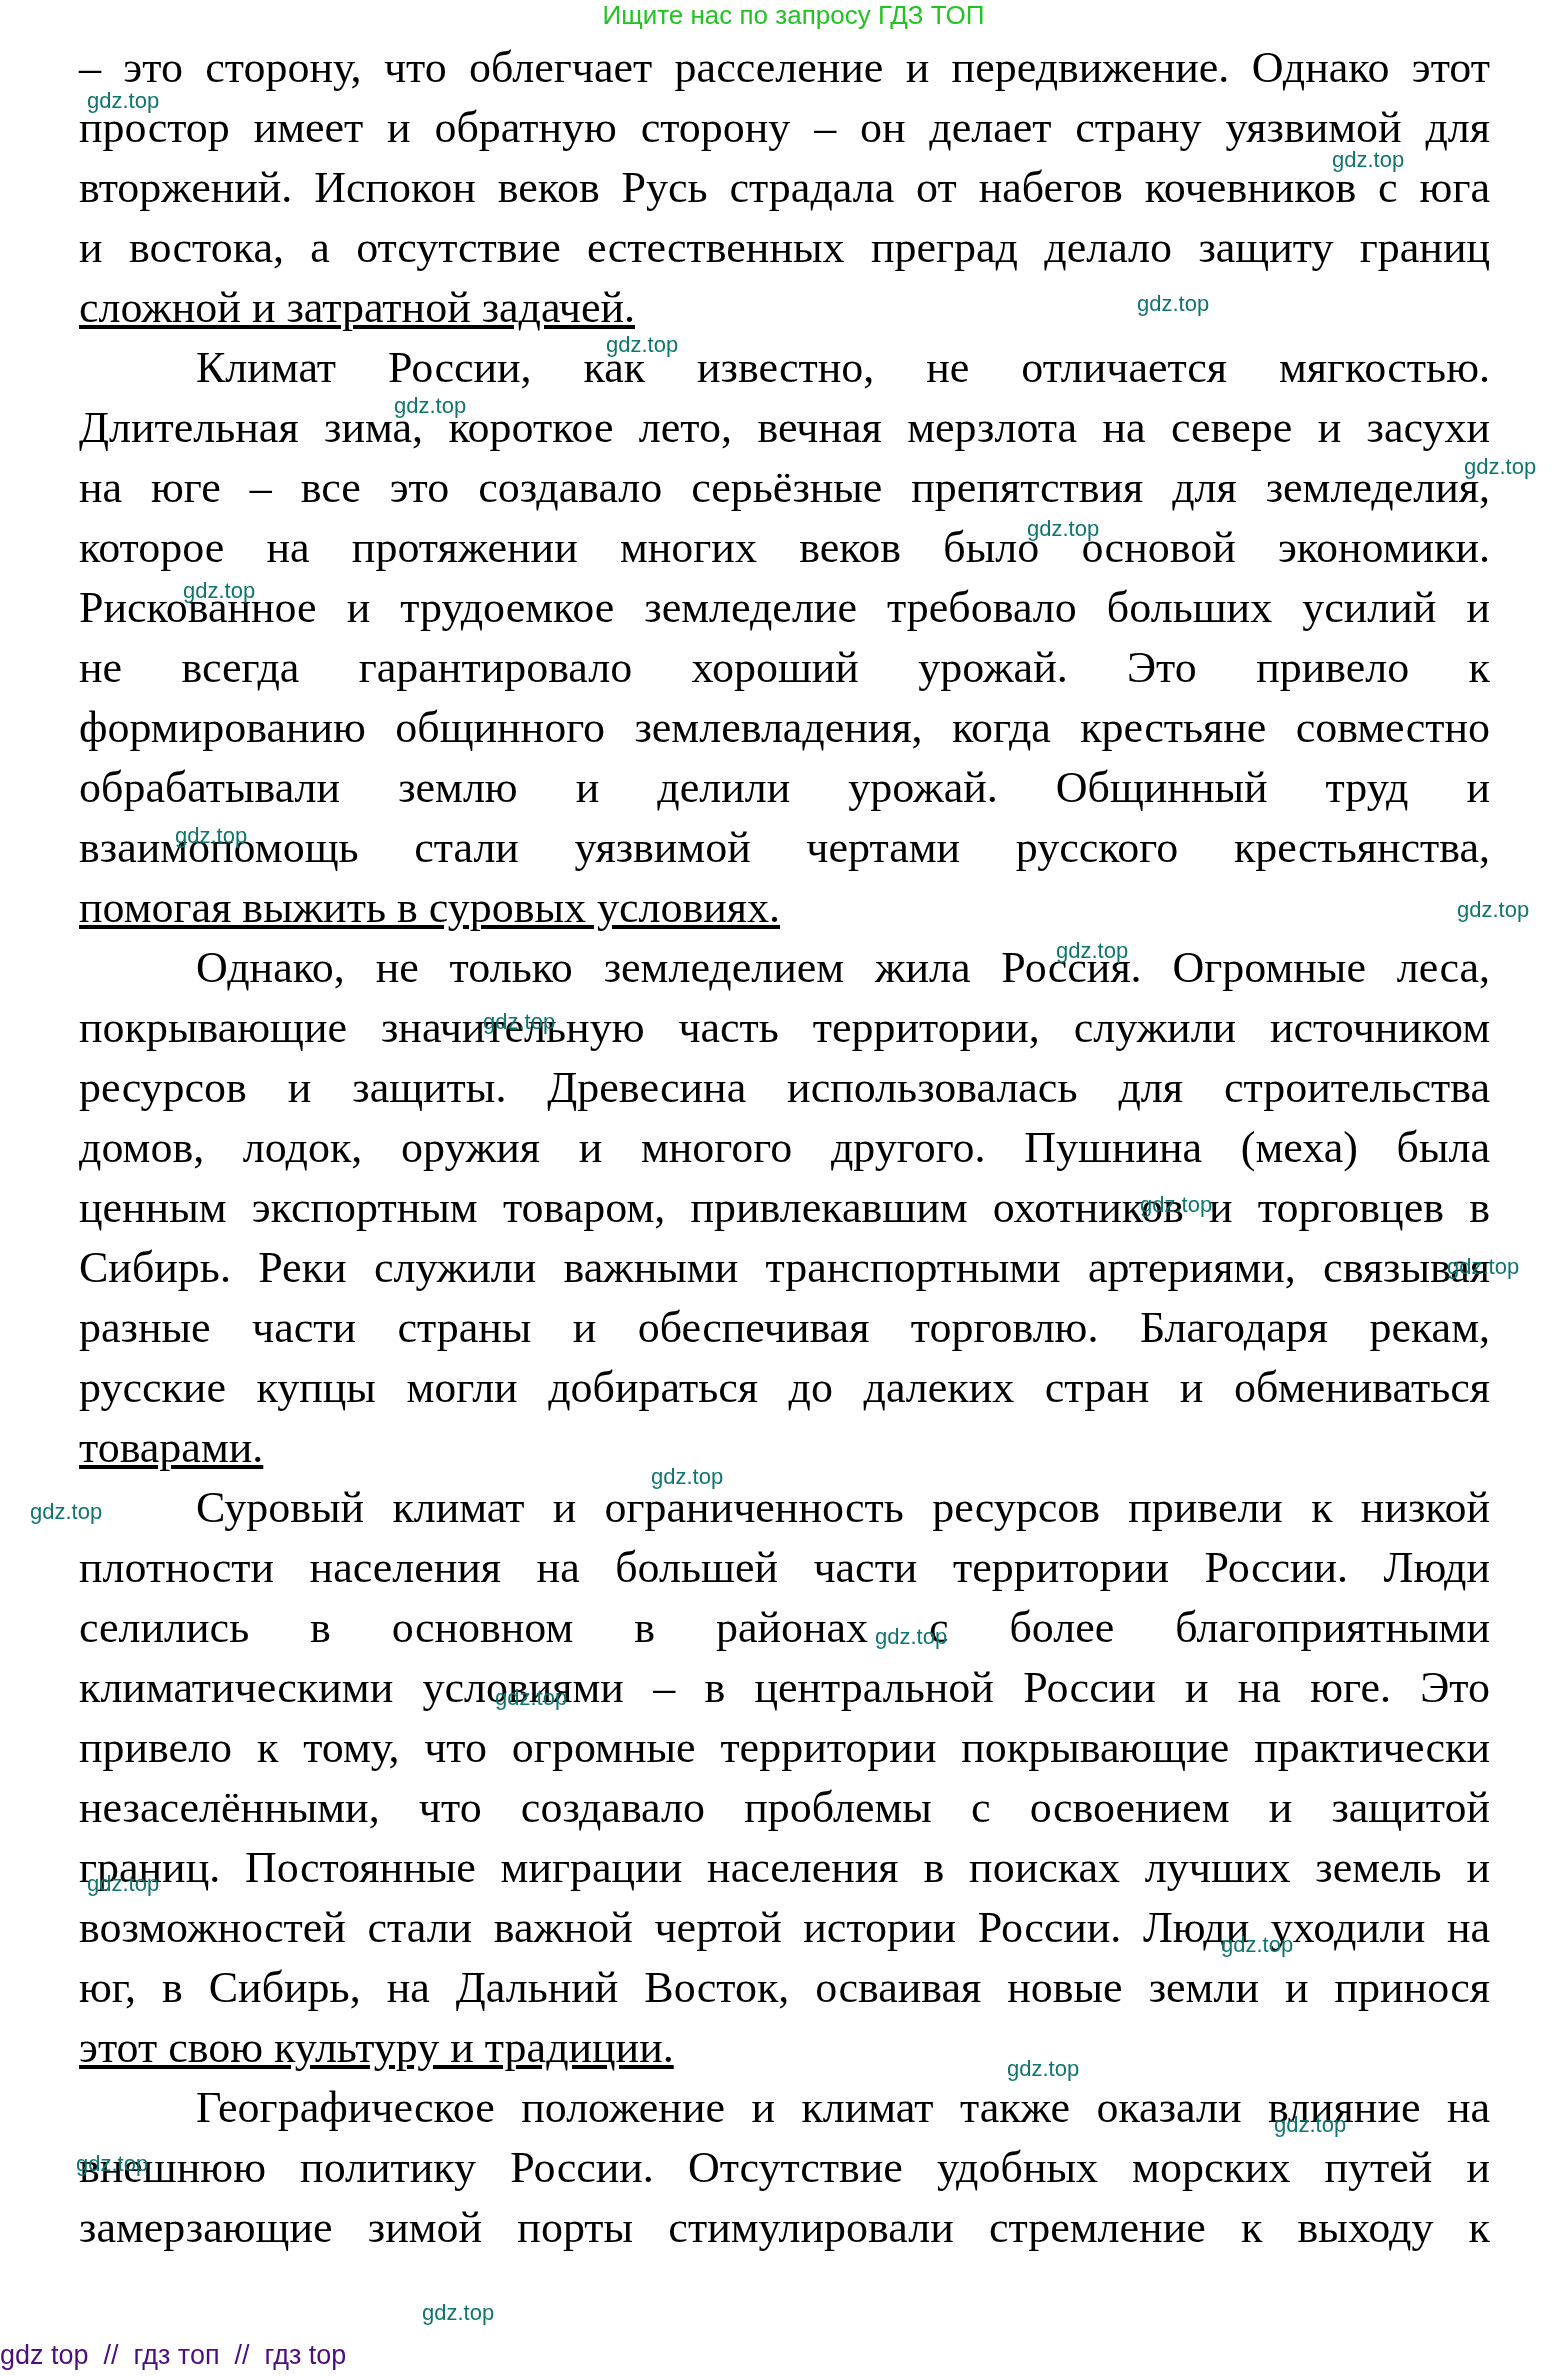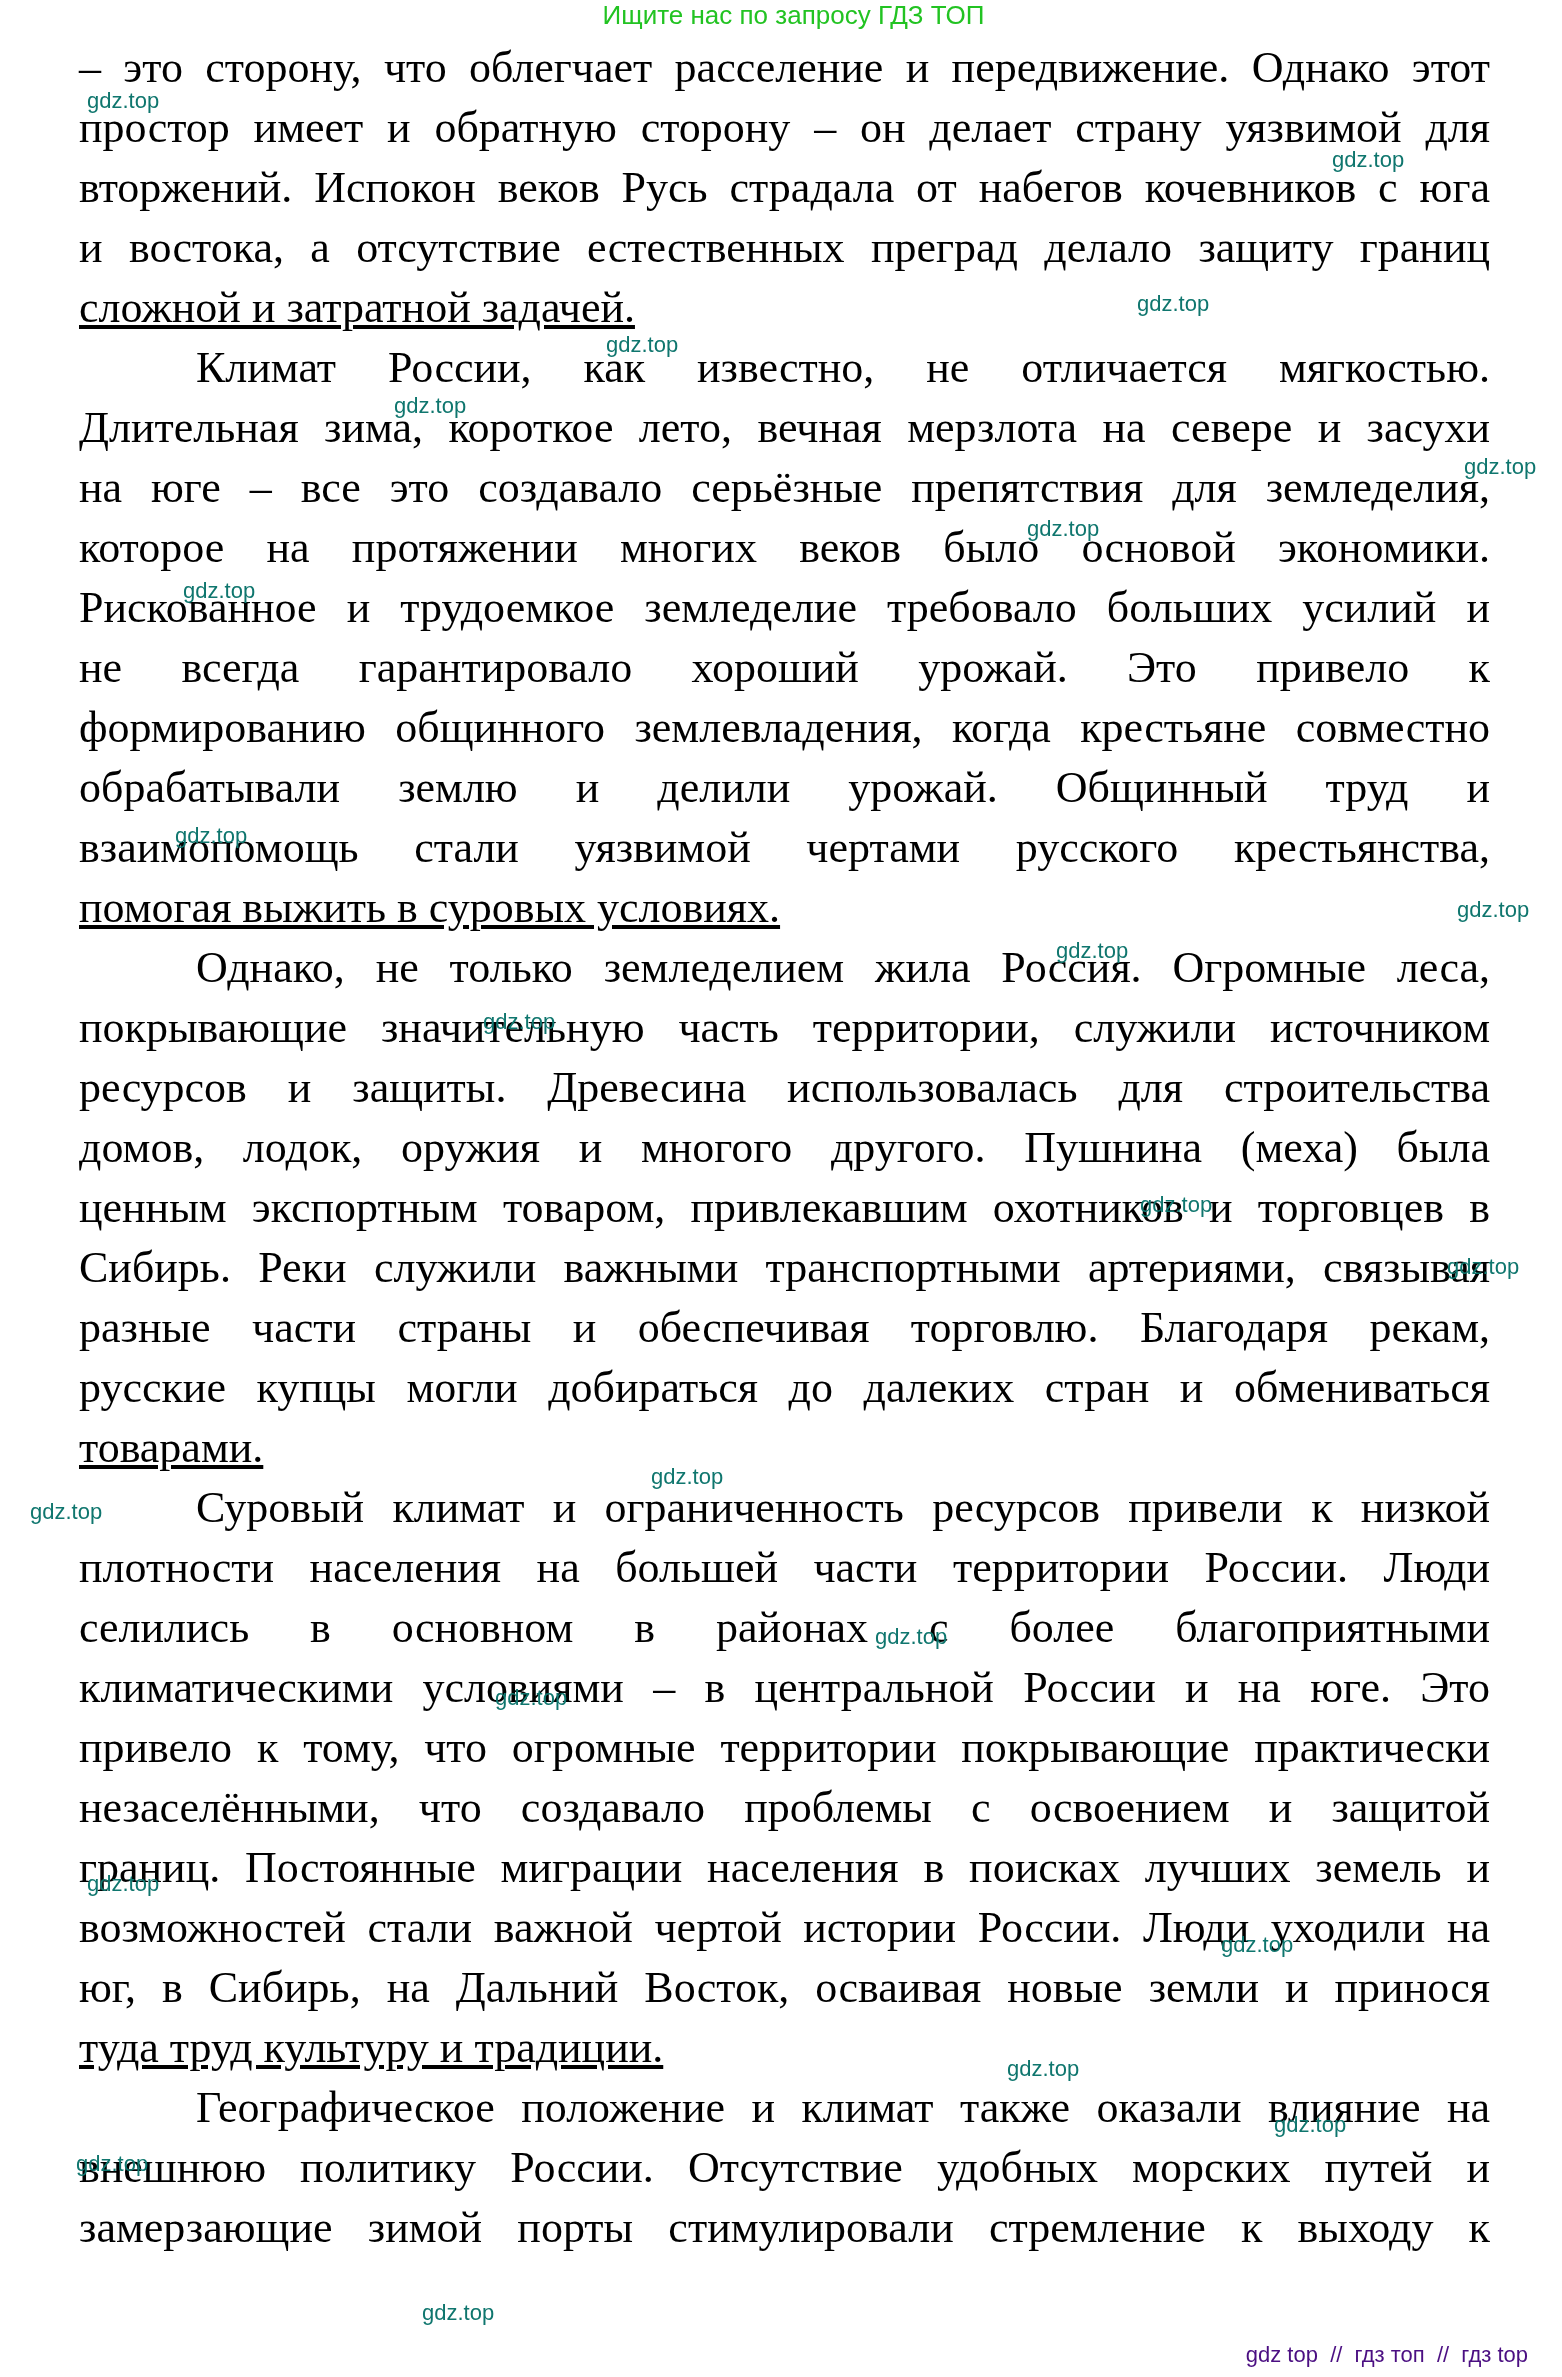--- a/index.html
+++ b/index.html
@@ -18,22 +18,22 @@
     text-align: justify; text-align-last: justify;
   }
   .line.last { text-align-last: left; text-decoration: underline; }
   .line.indent { padding-left: 117px; font-family: Liberation Serif, serif; }
   .wm {
     position: absolute; font-family: "Liberation Sans", sans-serif;
     font-size: 22px; line-height: 24px; color: #0f766e; white-space: nowrap;
   }
   .footer {
     position: absolute; left: 0; top: 2339px; width: 1528px; height: 35px;
-    text-align: right; font-family: "Liberation Sans", sans-serif;
-    font-size: 22px; line-height: 32px; color: #4b0f82; white-space: pre;
+    text-align: left; font-family: "Liberation Sans", sans-serif;
+    font-size: 27px; line-height: 32px; color: #4b0f82; white-space: pre;
   }
 </style>
 </head>
 <body>
 
 <div class="header">Ищите нас по запросу ГДЗ ТОП</div>
 
 <div class="text-block" id="text-block">
     <span class="line">– это сторону, что облегчает расселение и передвижение. Однако этот</span>
     <span class="line">простор имеет и обратную сторону – он делает страну уязвимой для</span>
@@ -61,21 +61,21 @@
     <span class="line last">товарами.</span>
     <span class="line indent">Суровый климат и ограниченность ресурсов привели к низкой</span>
     <span class="line">плотности населения на большей части территории России. Люди</span>
     <span class="line">селились в основном в районах с более благоприятными</span>
     <span class="line">климатическими условиями – в центральной России и на юге. Это</span>
     <span class="line">привело к тому, что огромные территории покрывающие практически</span>
     <span class="line">незаселёнными, что создавало проблемы с освоением и защитой</span>
     <span class="line">границ. Постоянные миграции населения в поисках лучших земель и</span>
     <span class="line">возможностей стали важной чертой истории России. Люди уходили на</span>
     <span class="line">юг, в Сибирь, на Дальний Восток, осваивая новые земли и принося</span>
-    <span class="line last">туда труд культуру и традиции.</span>
+    <span class="line last">этот свою культуру и традиции.</span>
     <span class="line indent">Географическое положение и климат также оказали влияние на</span>
     <span class="line">внешнюю политику России. Отсутствие удобных морских путей и</span>
     <span class="line">замерзающие зимой порты стимулировали стремление к выходу к</span>
   </div>
 
 <div id="watermark-layer">
     <div class="wm" style="left: 87px; top: 89px;">gdz.top</div>
     <div class="wm" style="left: 1332px; top: 148px;">gdz.top</div>
     <div class="wm" style="left: 1137px; top: 292px;">gdz.top</div>
     <div class="wm" style="left: 606px; top: 333px;">gdz.top</div>

